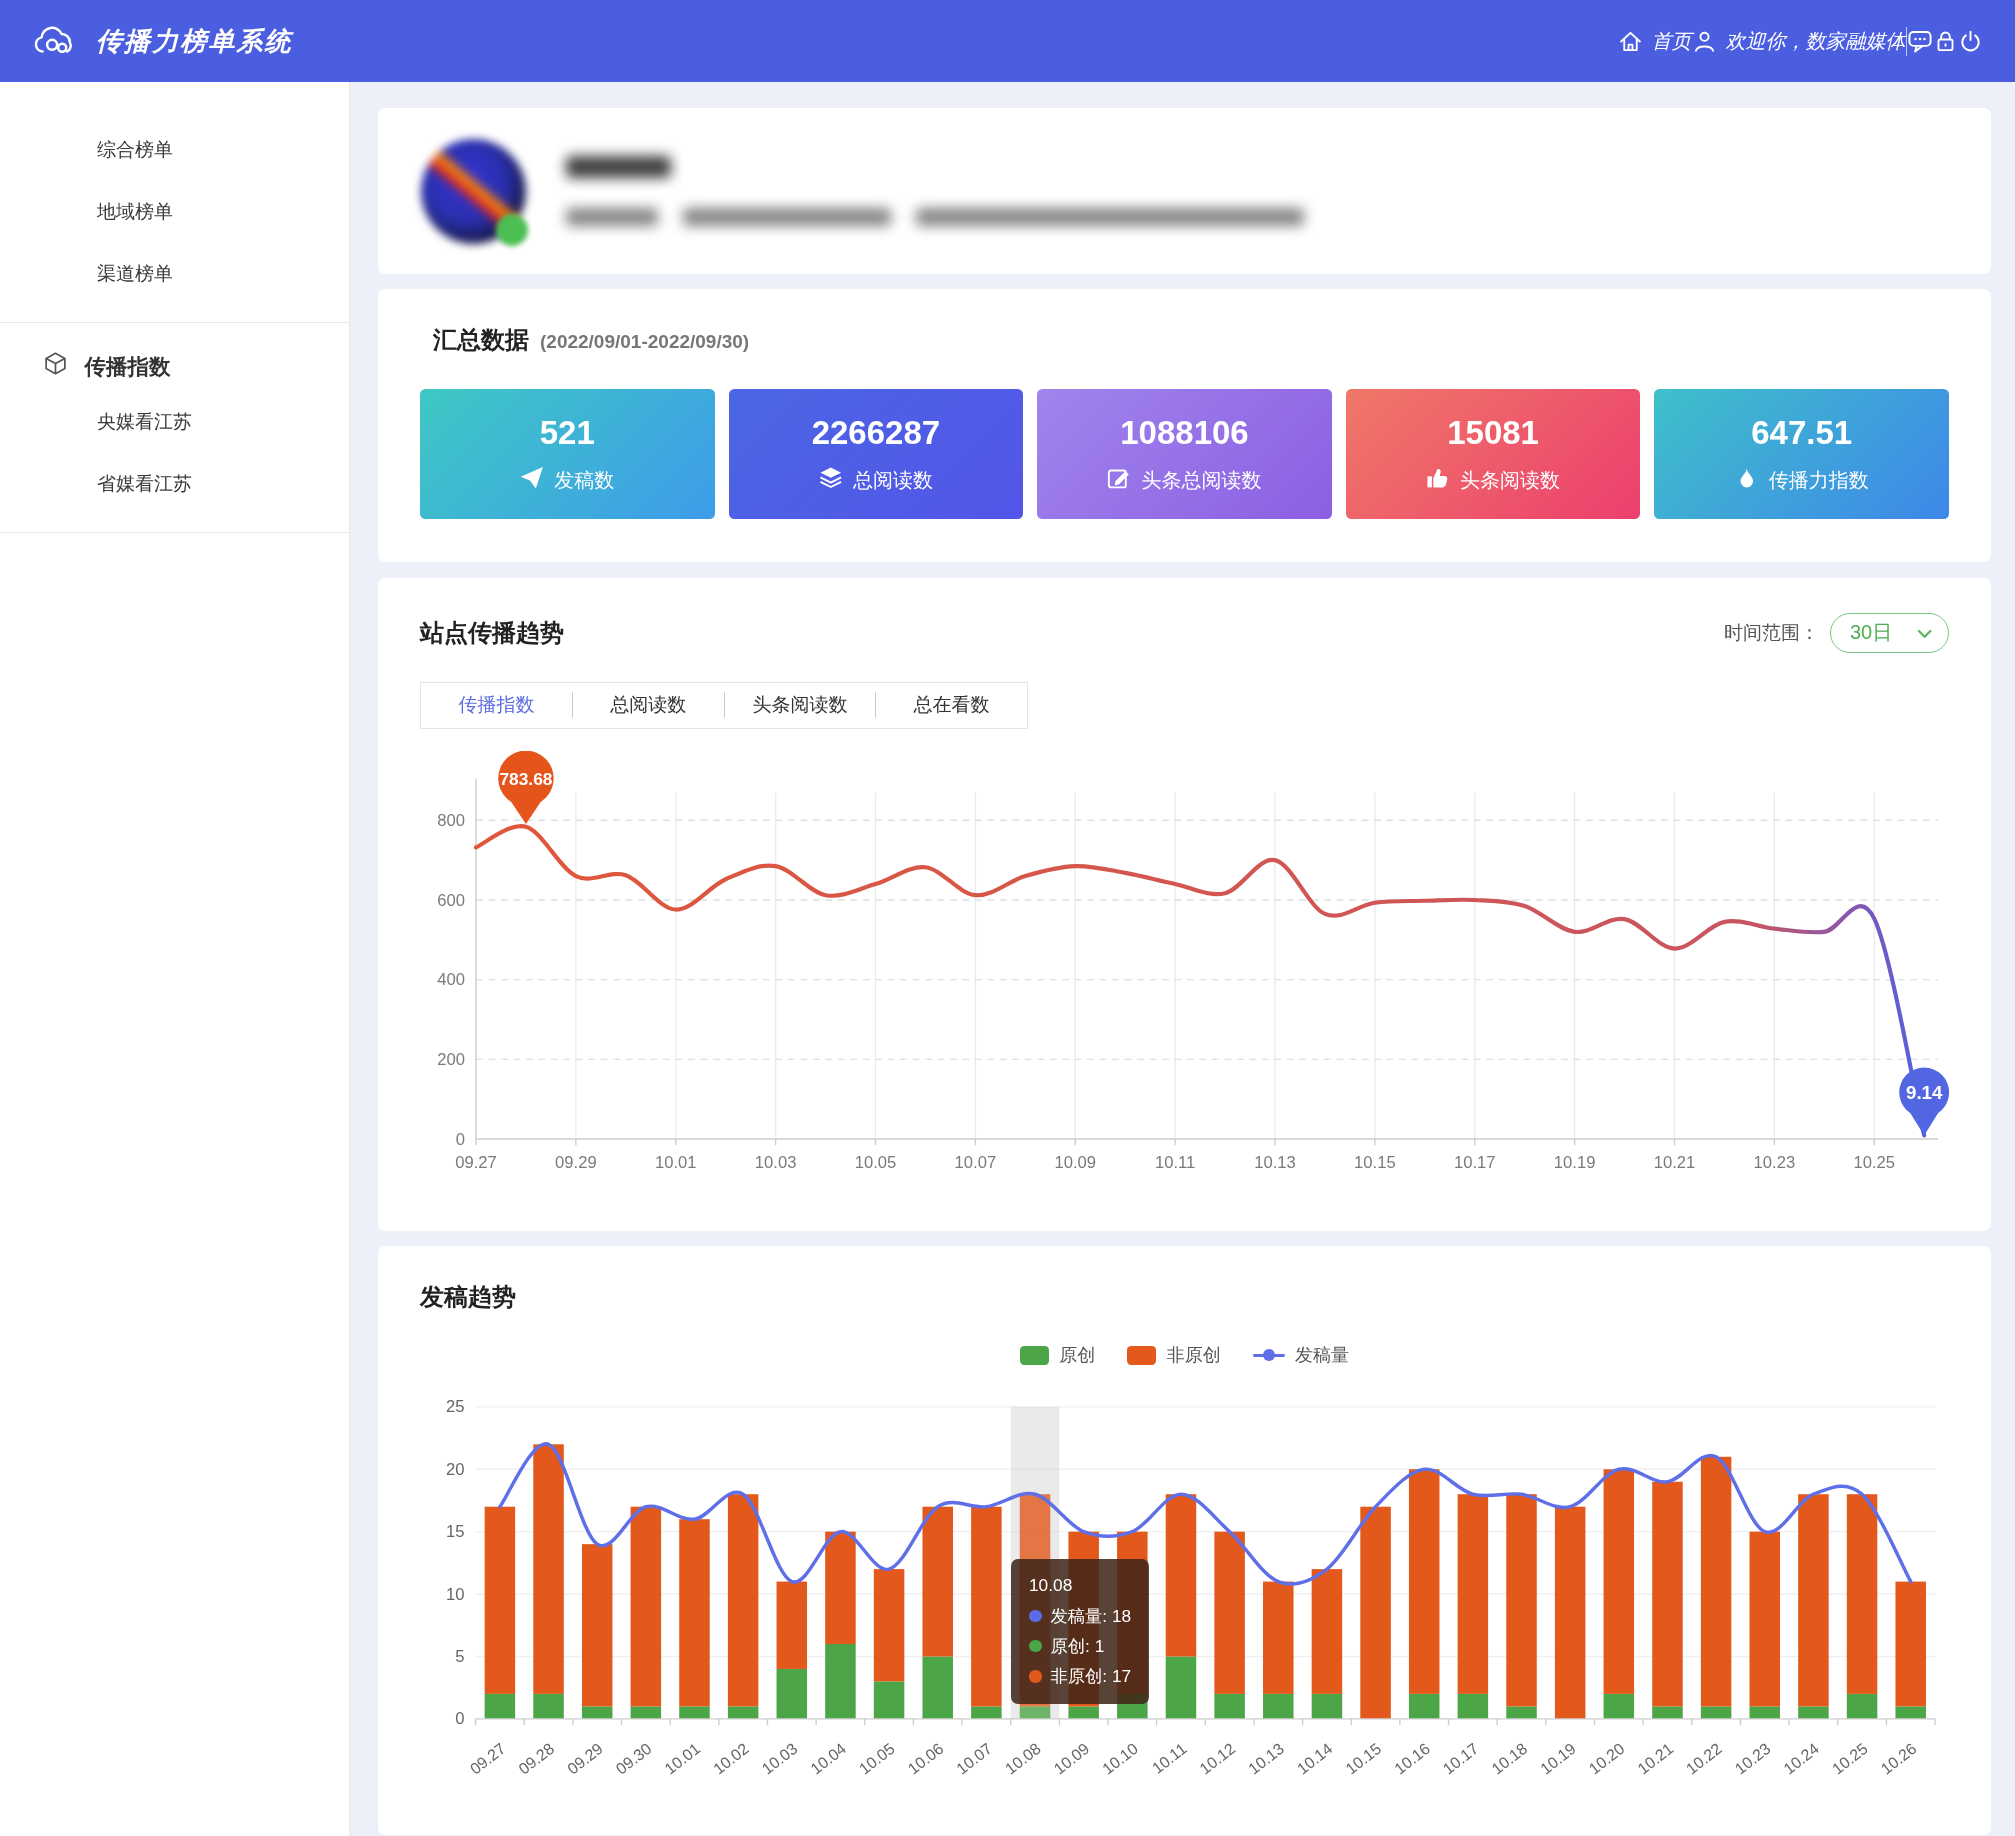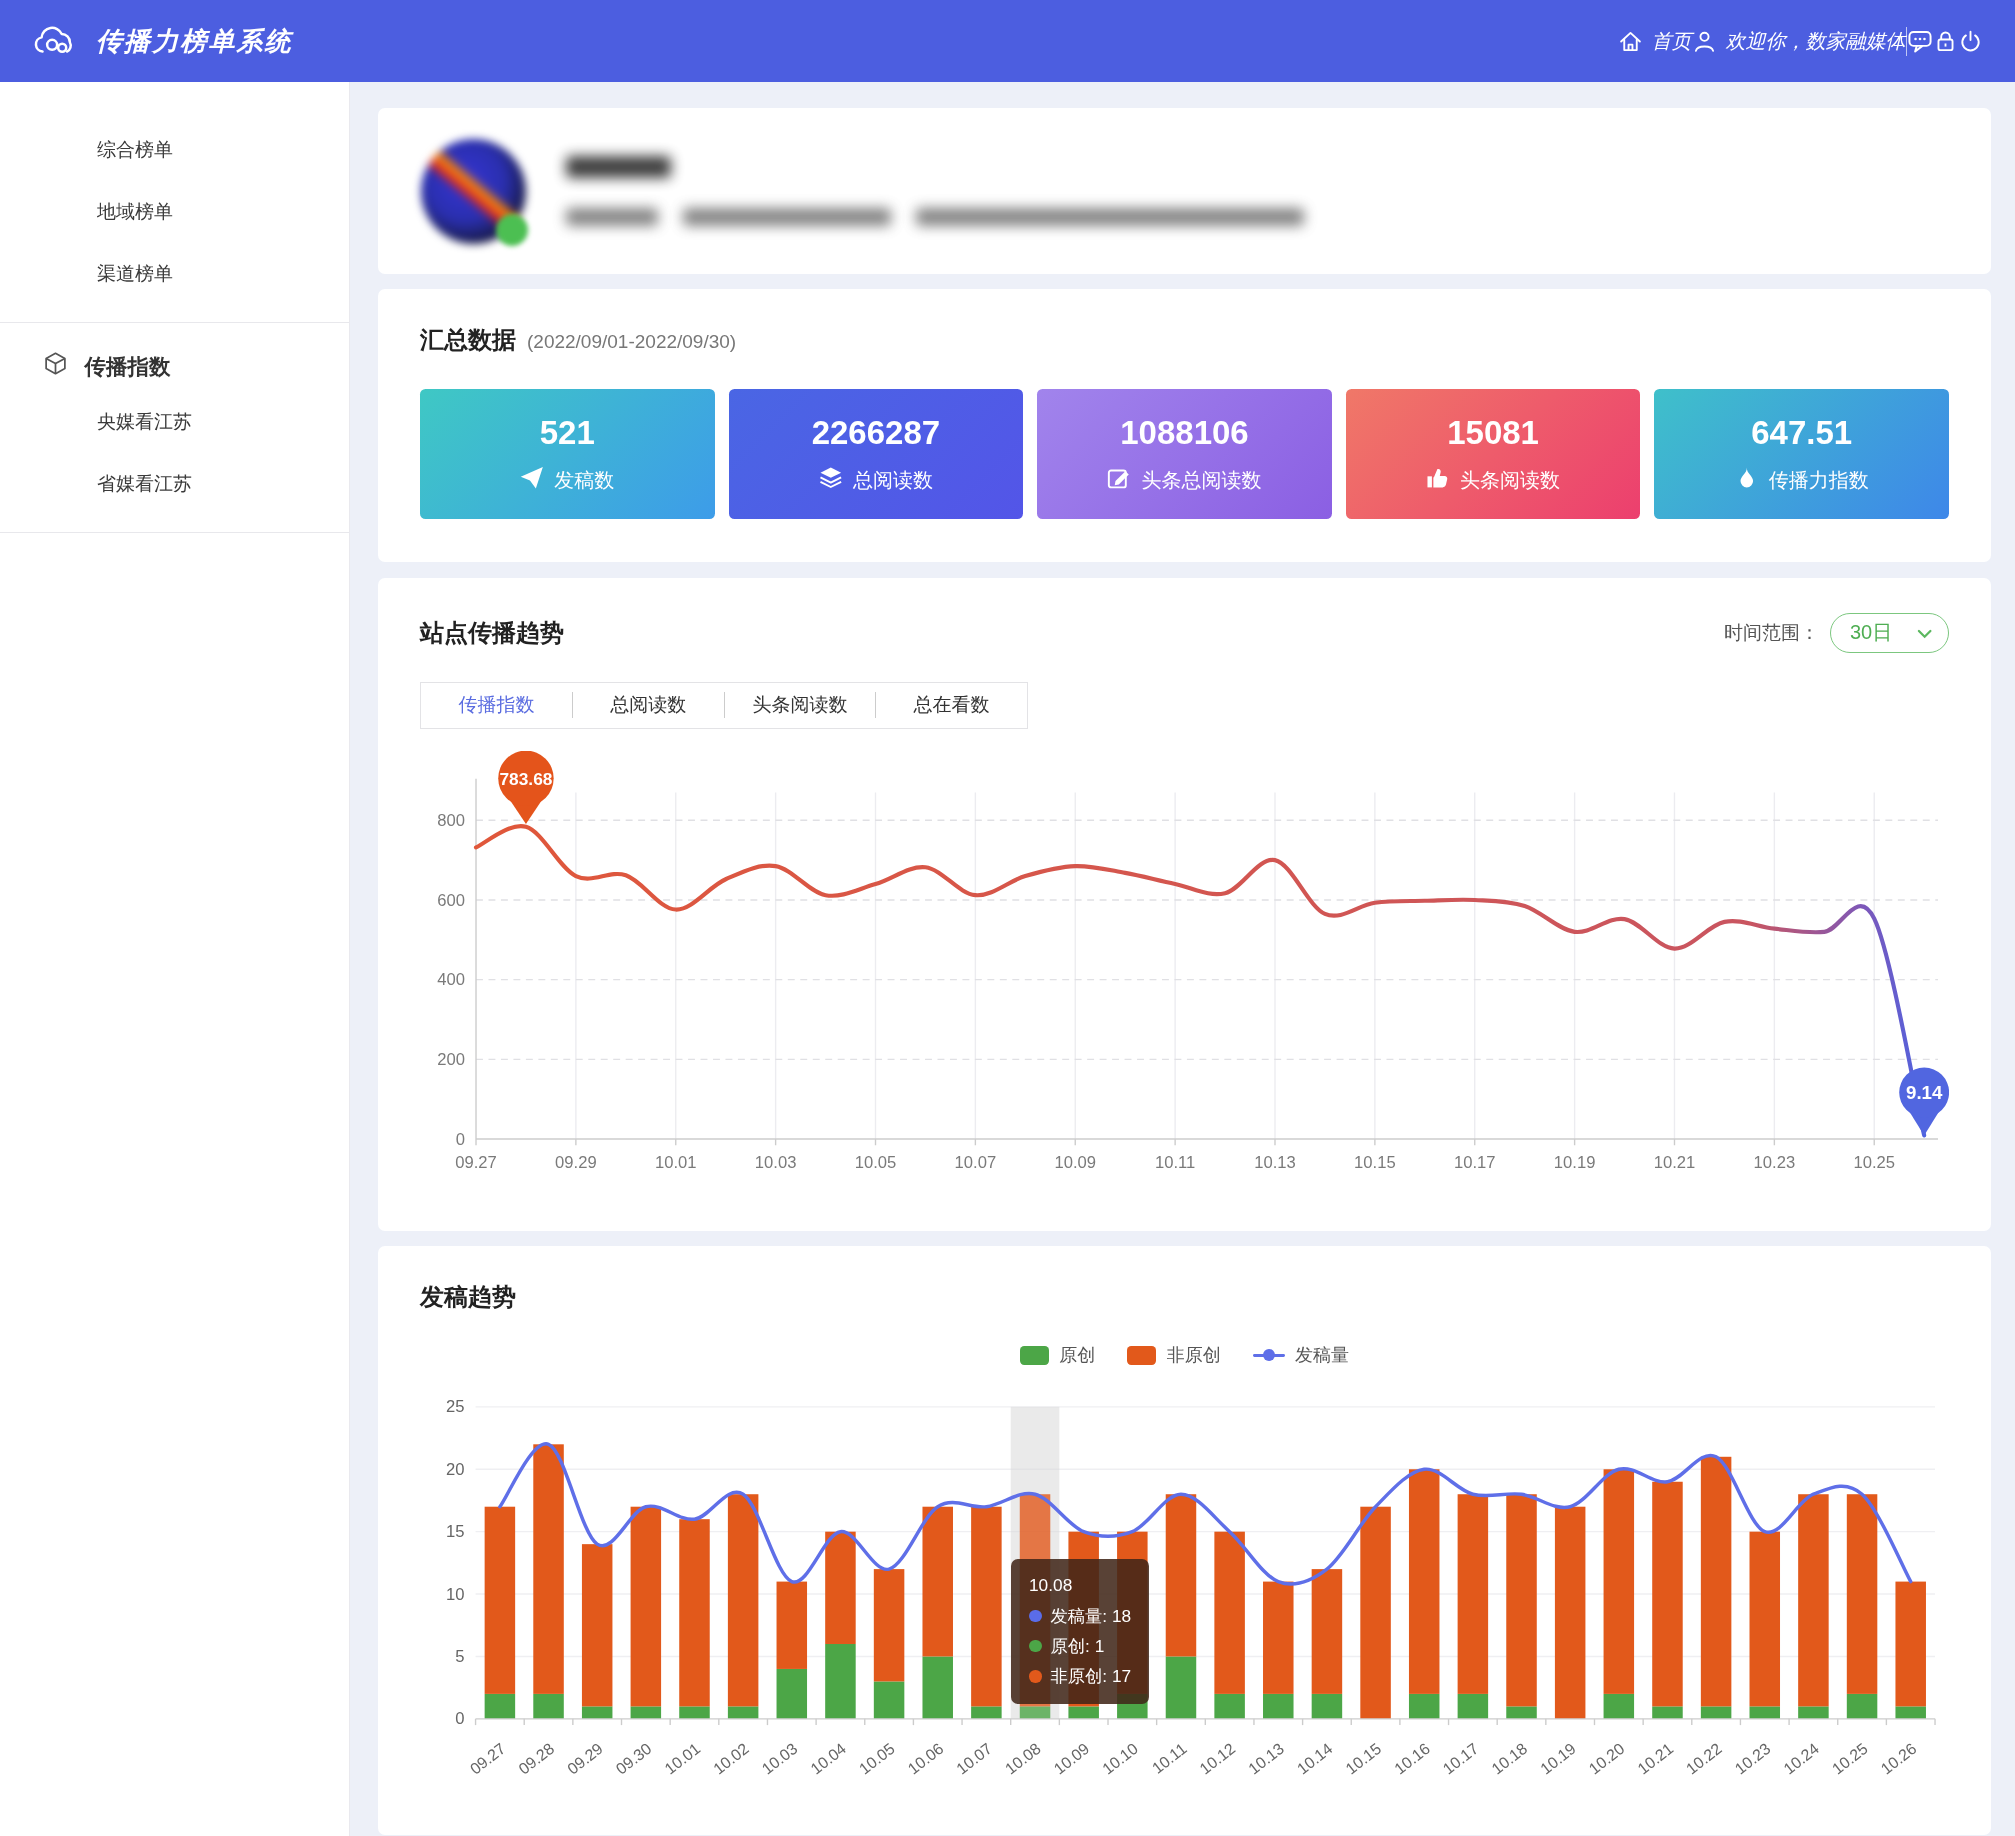--- a/index.html
+++ b/index.html
@@ -30,22 +30,22 @@
   .badge{position:absolute;right:-2.1px;bottom:-2.1px;width:32px;height:32px;border-radius:50%;background:#4cbf52;filter:blur(2.8px);}
   .profile-lines{display:flex;flex-direction:column;gap:30.5px;}
   .blur-bar{filter:blur(6.2px);border-radius:4.2px;}
   .nm{width:105px;height:22px;background:#141414;opacity:.82;}
   .desc-row{display:flex;gap:25px;}
   .d1{width:92px;height:18px;background:#555;opacity:.72;}
   .d2{width:208px;height:18px;background:#555;opacity:.72;}
   .d3{width:388px;height:18px;background:#555;opacity:.72;}
   
   .summary-card{padding:35px 42px 43px;}
-  .title-row{display:flex;align-items:baseline;}
-  .date-range{font-size:19px;color:#777;margin-left:11px;}
+  .title-row{display:flex;align-items:baseline;margin-left:13px;}
+  .date-range{font-size:19px;color:#777;margin-left:11px;font-weight:bold;}
   .stat-row{display:flex;gap:14px;margin-top:33px;}
   .stat-card{flex:1;height:130px;border-radius:5.5px;color:#fff;display:flex;flex-direction:column;align-items:center;justify-content:center;gap:14px;}
   .stat-value{font-size:33px;font-weight:bold;}
   .stat-label{display:flex;align-items:center;gap:10.4px;font-size:20px;}
   
   .trend-card{padding:35px 42px 29px;}
   .trend-head{display:flex;justify-content:space-between;align-items:center;}
   .range-wrap{display:flex;align-items:center;gap:11px;font-size:19px;color:#555;}
   .range-select{width:119px;height:40px;border:1.4px solid #7cc77f;border-radius:21px;display:flex;align-items:center;justify-content:space-between;padding:0 15.3px 0 19px;color:#4fae53;font-size:20px;cursor:pointer;background:#fff;}
   .tab-bar{margin-top:29px;display:inline-flex;align-items:center;border:0.7px solid #e3e3e6;height:47px;}

